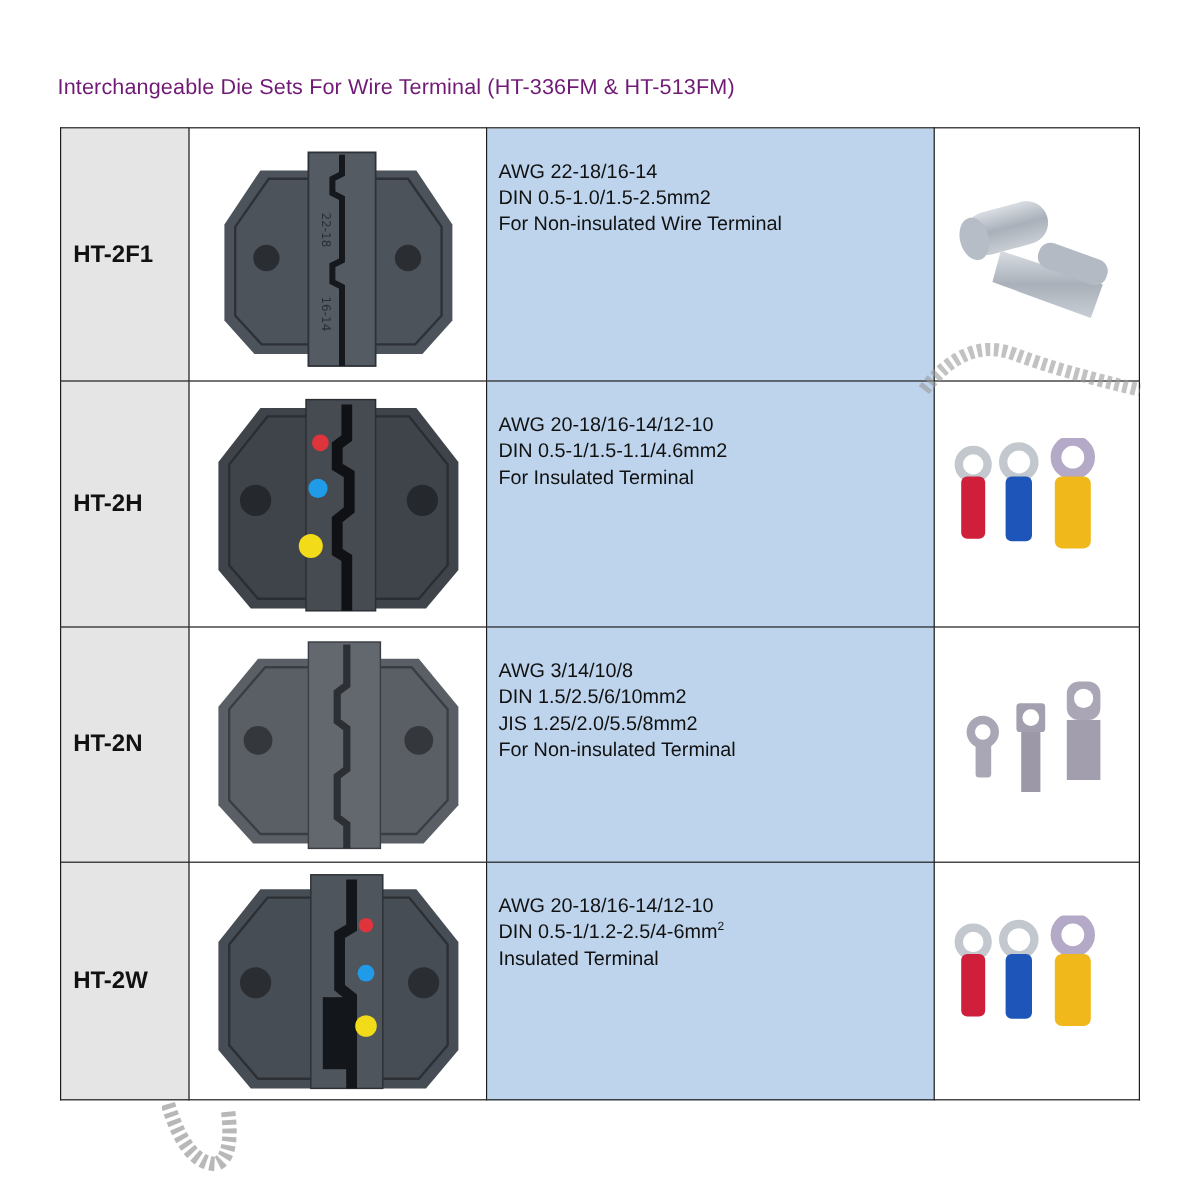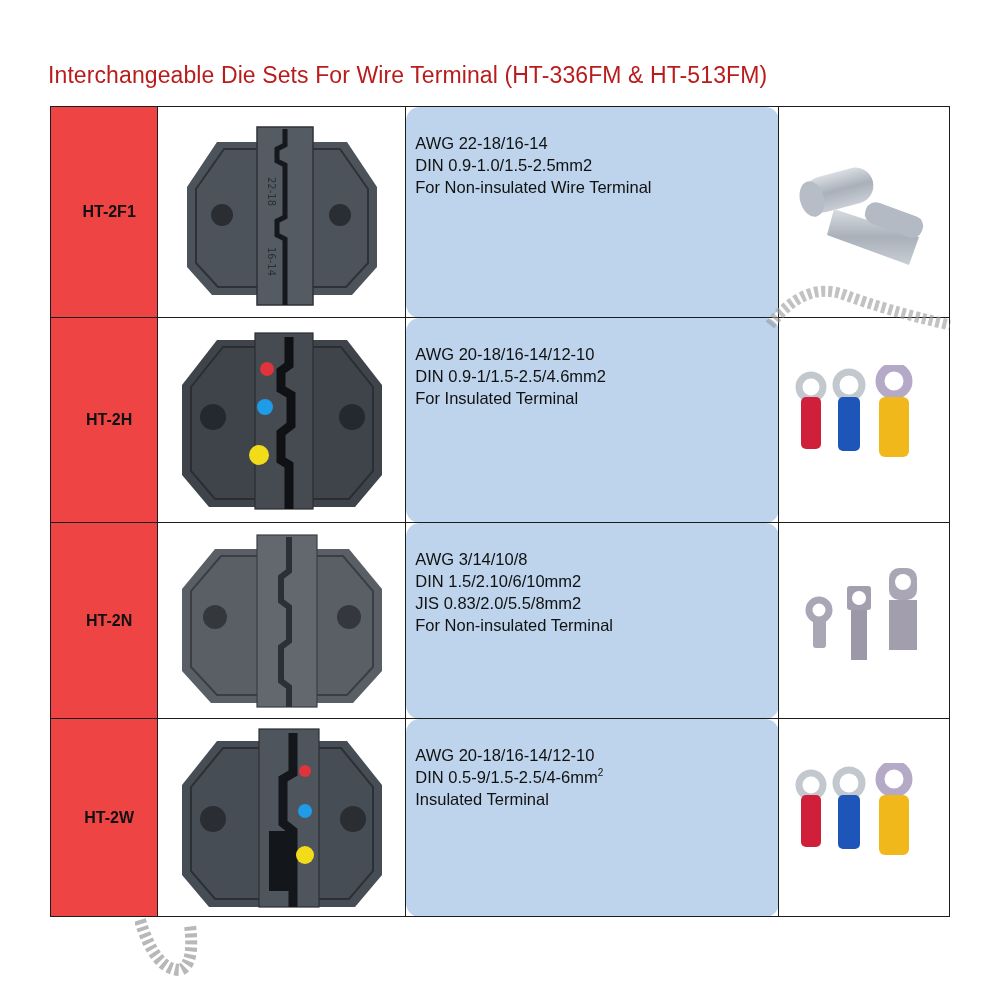--- a/index.html
+++ b/index.html
@@ -1,23 +1,23 @@
 <!DOCTYPE html>
 <html><head>
 <meta charset="utf-8">
 <style>
   html, body { margin: 0; padding: 0; background: #ffffff; }
   body { width: 1000px; height: 1000px; position: relative; overflow: hidden;
          font-family: "Liberation Sans", "DejaVu Sans", sans-serif; color: #111; }
-  .title { position: absolute; left: 48px; top: 62px; font-size: 23px; color: #b91c1c; letter-spacing: 0.1px; }
+  .title { position: absolute; left: 48px; top: 62px; font-size: 18px; color: #701a75; letter-spacing: 0.1px; }
   table.grid { position: absolute; left: 50px; top: 106px; border-collapse: collapse; width: 900px; }
   table.grid td { border: 1.5px solid #1c1c1c; padding: 0; vertical-align: middle; }
-  td.code { width: 98px; background: #ef4444; font-weight: bold; font-size: 16px; padding-left: 10px !important; text-align: center; }
+  td.code { width: 98px; background: #e5e5e5; font-weight: bold; font-size: 20px; padding-left: 10px !important; }
   td.die { width: 248px; background: #ffffff; text-align: center; }
-  td.spec { width: 366px; background: #bdd4ec; vertical-align: top !important; font-size: 16.5px; line-height: 22px; padding: 25px 0 0 9px !important; color: #111; border-radius: 14px; }
+  td.spec { width: 366px; background: #bdd4ec; vertical-align: top !important; font-size: 16.5px; line-height: 22px; padding: 25px 0 0 9px !important; color: #111; }
   td.term { background: #ffffff; text-align: center; }
   .spec-line { display: block; white-space: nowrap; }
   sup { font-size: 10px; vertical-align: 7px; line-height: 0; }
   svg { display: block; margin: 0 auto; }
   .watermark { position: absolute; pointer-events: none; }
 </style>
 </head>
 <body>
 
 <div class="title">Interchangeable Die Sets For Wire Terminal (HT-336FM &amp; HT-513FM)</div>
@@ -34,21 +34,21 @@
         <rect x="75" y="10" width="56" height="178" fill="#555b63" stroke="#2e3238" stroke-width="1.5"></rect>
         <path d="M103 12 L103 28 L95 32 L95 44 L103 48 L103 100 L95 104 L95 118 L103 122 L103 188" fill="none" stroke="#15181c" stroke-width="5"></path>
         <circle cx="40" cy="98" r="11" fill="#2a2e33"></circle>
         <circle cx="158" cy="98" r="11" fill="#2a2e33"></circle>
         <text x="86" y="60" font-size="10" fill="#2b2f34" transform="rotate(90 86 60)" font-family="DejaVu Sans, sans-serif">22-18</text>
         <text x="86" y="130" font-size="10" fill="#2b2f34" transform="rotate(90 86 130)" font-family="DejaVu Sans, sans-serif">16-14</text>
       </svg>
     </td>
     <td class="spec">
       <span class="spec-line">AWG 22-18/16-14</span>
-      <span class="spec-line">DIN 0.9-1.0/1.5-2.5mm2</span>
+      <span class="spec-line">DIN 0.5-1.0/1.5-2.5mm2</span>
       <span class="spec-line">For Non-insulated Wire Terminal</span>
     </td>
     <td class="term">
       <svg width="170" height="150" viewBox="0 0 170 150">
         <defs>
           <linearGradient id="metal" x1="0" y1="0" x2="0" y2="1">
             <stop offset="0" stop-color="#d9dde3"></stop>
                 <stop offset="0.5" stop-color="#a9b0b9"></stop>
                 <stop offset="1" stop-color="#c9ced5"></stop>
           </linearGradient>
@@ -71,21 +71,21 @@
         <path d="M112 12 L112 40 L104 46 L104 64 L114 70 L114 100 L104 108 L104 135 L112 140 L112 184" fill="none" stroke="#0f1114" stroke-width="9"></path>
         <circle cx="36" cy="92" r="13" fill="#25292d"></circle>
         <circle cx="175" cy="92" r="13" fill="#25292d"></circle>
         <circle cx="90" cy="44" r="7" fill="#e0343c"></circle>
         <circle cx="88" cy="82" r="8" fill="#1f9be8"></circle>
         <circle cx="82" cy="130" r="10" fill="#f2dc1a"></circle>
       </svg>
     </td>
     <td class="spec">
       <span class="spec-line">AWG 20-18/16-14/12-10</span>
-      <span class="spec-line">DIN 0.9-1/1.5-2.5/4.6mm2</span>
+      <span class="spec-line">DIN 0.5-1/1.5-1.1/4.6mm2</span>
       <span class="spec-line">For Insulated Terminal</span>
     </td>
     <td class="term">
       <svg width="170" height="110" viewBox="0 0 170 110">
         <circle cx="32" cy="22" r="12" fill="none" stroke="#c3c8cf" stroke-width="7"></circle>
         <rect x="22" y="32" width="20" height="52" rx="5" fill="#cf1f3a"></rect>
         <circle cx="70" cy="20" r="13" fill="none" stroke="#c3c8cf" stroke-width="7"></circle>
         <rect x="59" y="32" width="22" height="54" rx="5" fill="#1d56b8"></rect>
         <circle cx="115" cy="16" r="14" fill="none" stroke="#b4a9c6" stroke-width="9"></circle>
         <rect x="100" y="32" width="30" height="60" rx="6" fill="#f1b81c"></rect>
@@ -100,22 +100,22 @@
         <polygon points="38,18 172,18 205,58 205,140 176,172 34,172 5,140 5,58" fill="#5a5f66"></polygon>
         <polygon points="44,25 166,25 196,60 196,136 170,164 40,164 14,136 14,60" fill="none" stroke="#3a3e44" stroke-width="2"></polygon>
         <rect x="80" y="4" width="60" height="172" fill="#63686f" stroke="#3a3e44" stroke-width="1.2"></rect>
         <path d="M112 6 L112 40 L104 46 L104 70 L112 76 L112 110 L104 116 L104 150 L112 156 L112 176" fill="none" stroke="#2c3035" stroke-width="6"></path>
         <circle cx="38" cy="86" r="12" fill="#34383d"></circle>
         <circle cx="172" cy="86" r="12" fill="#34383d"></circle>
       </svg>
     </td>
     <td class="spec">
       <span class="spec-line">AWG 3/14/10/8</span>
-      <span class="spec-line">DIN 1.5/2.10/6/10mm2</span>
-      <span class="spec-line">JIS 0.83/2.0/5.5/8mm2</span>
+      <span class="spec-line">DIN 1.5/2.5/6/10mm2</span>
+      <span class="spec-line">JIS 1.25/2.0/5.5/8mm2</span>
       <span class="spec-line">For Non-insulated Terminal</span>
     </td>
     <td class="term">
       <svg width="150" height="110" viewBox="0 0 150 110">
         <circle cx="30" cy="44" r="10" fill="none" stroke="#a9a6b6" stroke-width="7"></circle>
         <rect x="24" y="52" width="13" height="30" rx="3" fill="#a9a6b6"></rect>
         <rect x="58" y="20" width="24" height="24" rx="3" fill="#a39fae"></rect>
         <circle cx="70" cy="32" r="7" fill="#fff"></circle>
         <rect x="62" y="44" width="16" height="50" fill="#9c98a8"></rect>
         <rect x="100" y="2" width="28" height="32" rx="10" fill="#aaa6b6"></rect>
@@ -136,21 +136,21 @@
         <rect x="92" y="108" width="22" height="60" fill="#13161a"></rect>
         <circle cx="36" cy="96" r="13" fill="#2a2e33"></circle>
         <circle cx="176" cy="96" r="13" fill="#2a2e33"></circle>
         <circle cx="128" cy="48" r="6" fill="#e0343c"></circle>
         <circle cx="128" cy="88" r="7" fill="#1f9be8"></circle>
         <circle cx="128" cy="132" r="9" fill="#f2dc1a"></circle>
       </svg>
     </td>
     <td class="spec">
       <span class="spec-line">AWG 20-18/16-14/12-10</span>
-      <span class="spec-line"><span>DIN 0.5-9/1.5-2.5/4-6mm</span><sup>2</sup></span>
+      <span class="spec-line"><span>DIN 0.5-1/1.2-2.5/4-6mm</span><sup>2</sup></span>
       <span class="spec-line">Insulated Terminal</span>
     </td>
     <td class="term">
       <svg width="170" height="110" viewBox="0 0 170 110">
         <circle cx="32" cy="22" r="12" fill="none" stroke="#c3c8cf" stroke-width="7"></circle>
         <rect x="22" y="32" width="20" height="52" rx="5" fill="#cf1f3a"></rect>
         <circle cx="70" cy="20" r="13" fill="none" stroke="#c3c8cf" stroke-width="7"></circle>
         <rect x="59" y="32" width="22" height="54" rx="5" fill="#1d56b8"></rect>
         <circle cx="115" cy="16" r="14" fill="none" stroke="#b4a9c6" stroke-width="9"></circle>
         <rect x="100" y="32" width="30" height="60" rx="6" fill="#f1b81c"></rect>

